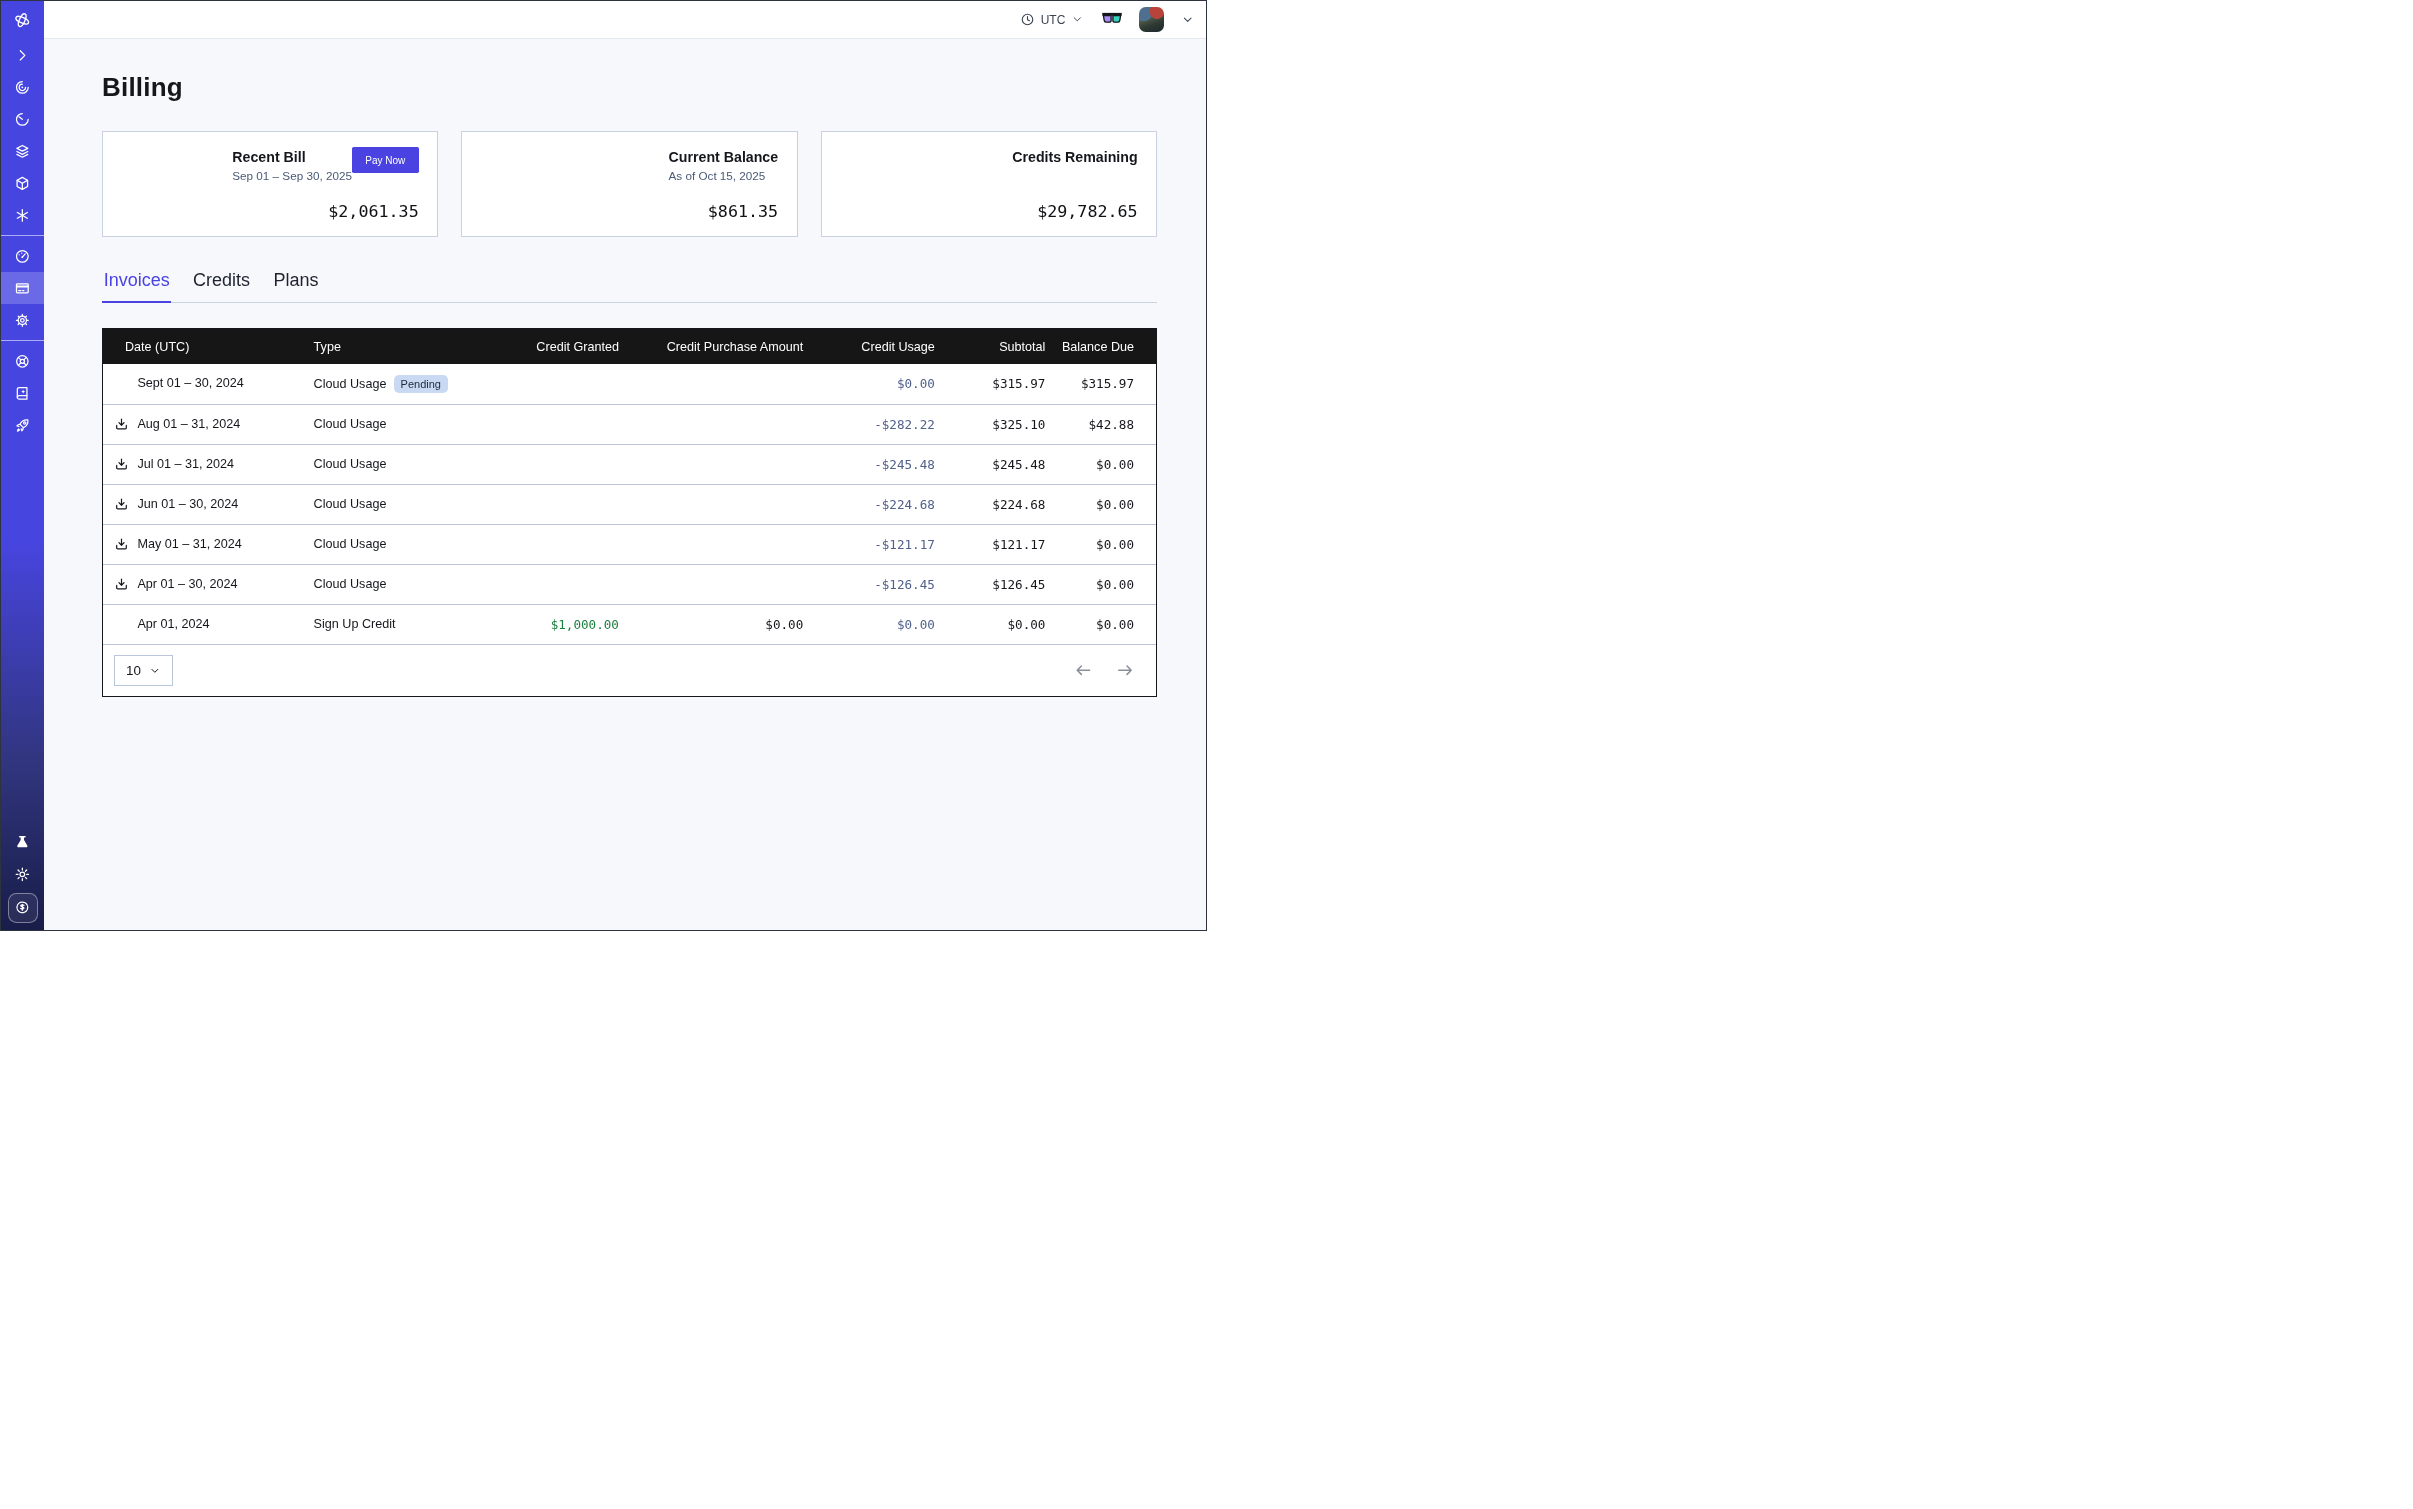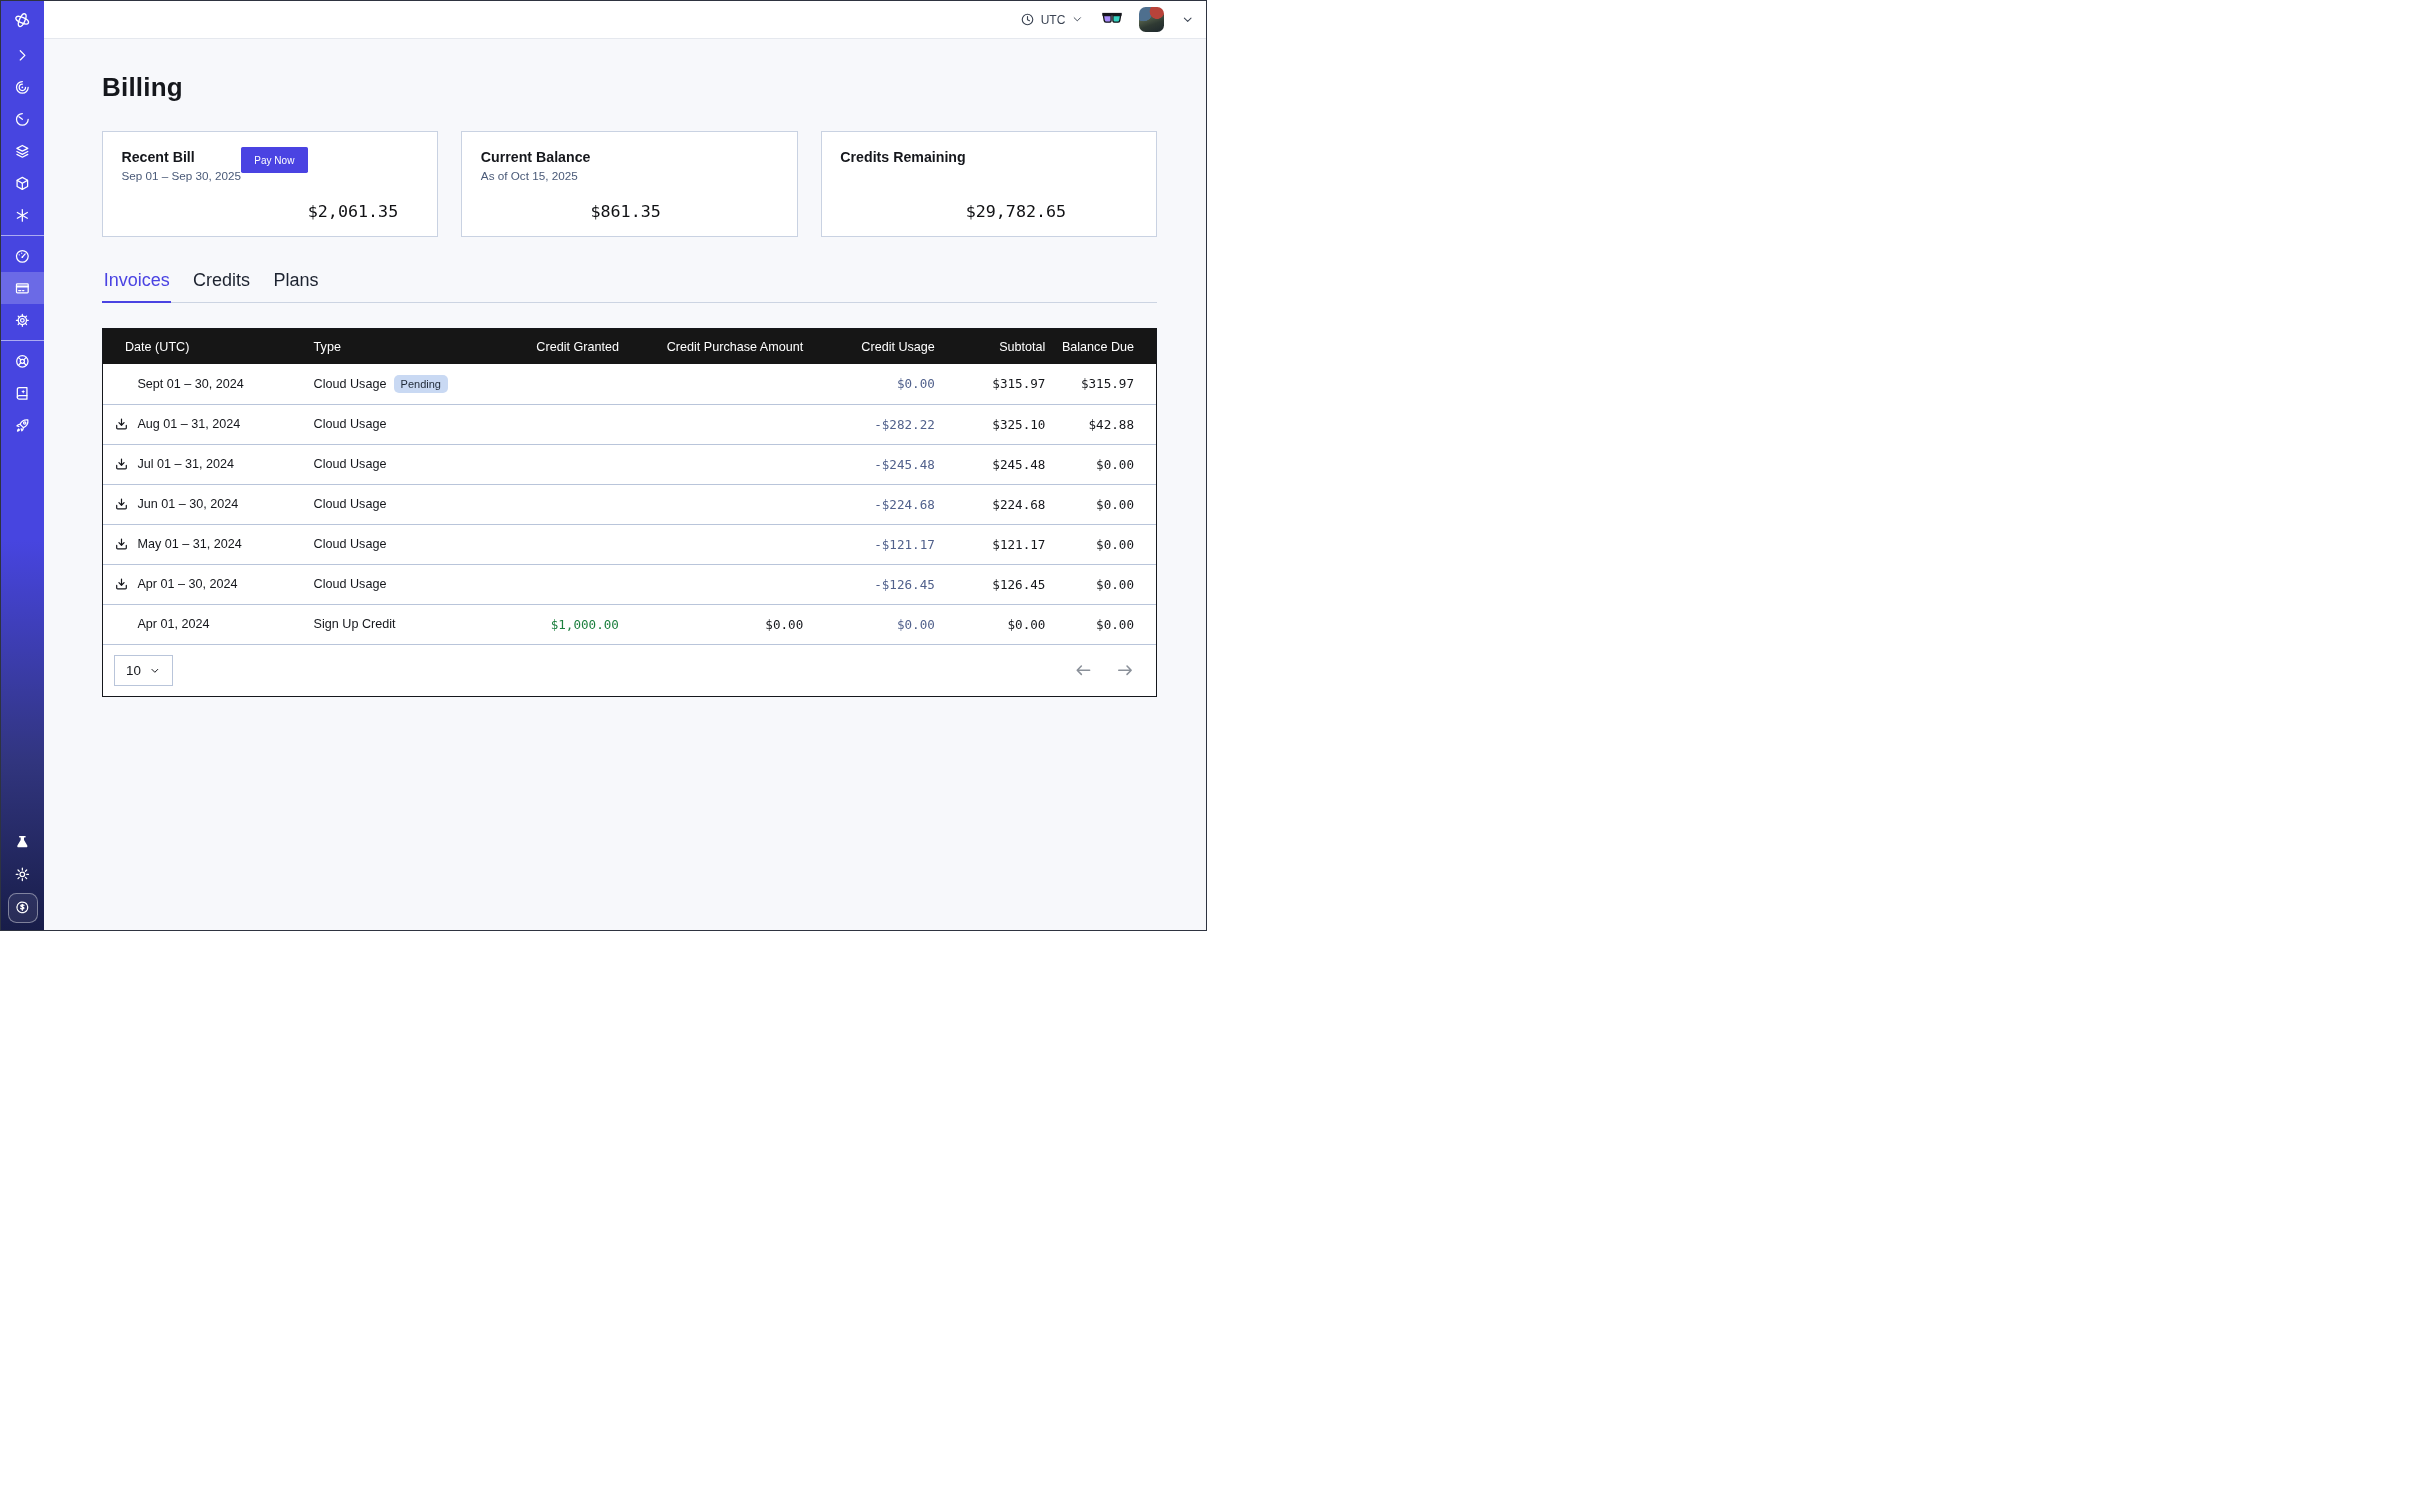--- a/index.html
+++ b/index.html
@@ -44,21 +44,21 @@
       linear-gradient(160deg, #7a8f6a 0%, #56634d 38%, #2f3a33 66%, #1d272c 100%);
   }
 
   .content { flex: 1; padding: 33px 49px 0 58px; overflow: hidden; }
   h1.page-title { margin: 0 0 28px; font-size: 26px; font-weight: 600; color: #15171c; letter-spacing: 0.2px; }
 
   
   .cards { display: flex; gap: 23.4px; }
   .card {
     flex: 1; height: 106px; background: #fff; border: 0.8px solid #c9d2e2;
-    padding: 16.7px 18.4px 15px; display: flex; flex-direction: row;
+    padding: 16.7px 18.4px 15px; display: flex; flex-direction: column; align-items: flex-end;
   }
   .card-head { display: flex; justify-content: space-between; align-items: flex-start; }
   .card-title { font-size: 14.2px; font-weight: 600; color: #15171c; }
   .card-sub { font-size: 11.7px; color: #4a5a78; margin-top: 4.2px; }
   .card-value { font-family: "DejaVu Sans Mono", monospace; font-size: 16.7px; color: #101114; margin-top: auto; }
   .paynow {
     background: #4a43e2; color: #fff; border: none; border-radius: 1.7px;
     font-size: 10px; font-family: "Liberation Sans", sans-serif;
     padding: 7.5px 13.4px; cursor: pointer; margin-top: -1.7px;
   }
@@ -82,21 +82,21 @@
   }
   thead th.left { text-align: left; }
   thead th:first-child { padding-left: 22px; }
   thead th:last-child { padding-right: 22px; }
   tbody td { height: 40px; font-size: 12.6px; color: #15171c; text-align: right; padding: 0; }
   tbody td:first-child { padding-left: 11px; }
   tbody td:last-child { padding-right: 22px; }
   tbody td.left { text-align: left; }
   tbody tr { border-top: 0.8px solid #b9c5da; }
   tbody tr:first-child { border-top: none; }
-  .date-cell { display: flex; align-items: center; gap: 8.4px; }
+  .date-cell { display: flex; gap: 8.4px; }
   .dl-btn { width: 15px; height: 15px; display: inline-flex; cursor: pointer; flex: 0 0 15px; }
   .dl-btn svg { stroke: #15171c; fill: none; stroke-width: 1.6; stroke-linecap: round; stroke-linejoin: round; }
   .badge {
     display: inline-block; margin-left: 7.5px; background: #c9d9f3; color: #1f2937;
     font-size: 11px; padding: 2.5px 6.7px 3.3px; border-radius: 5px; vertical-align: 0.8px;
   }
   .money { font-family: "DejaVu Sans Mono", monospace; }
   .usage { color: #51618c; }
   .granted { color: #1b7f3e; }
 

